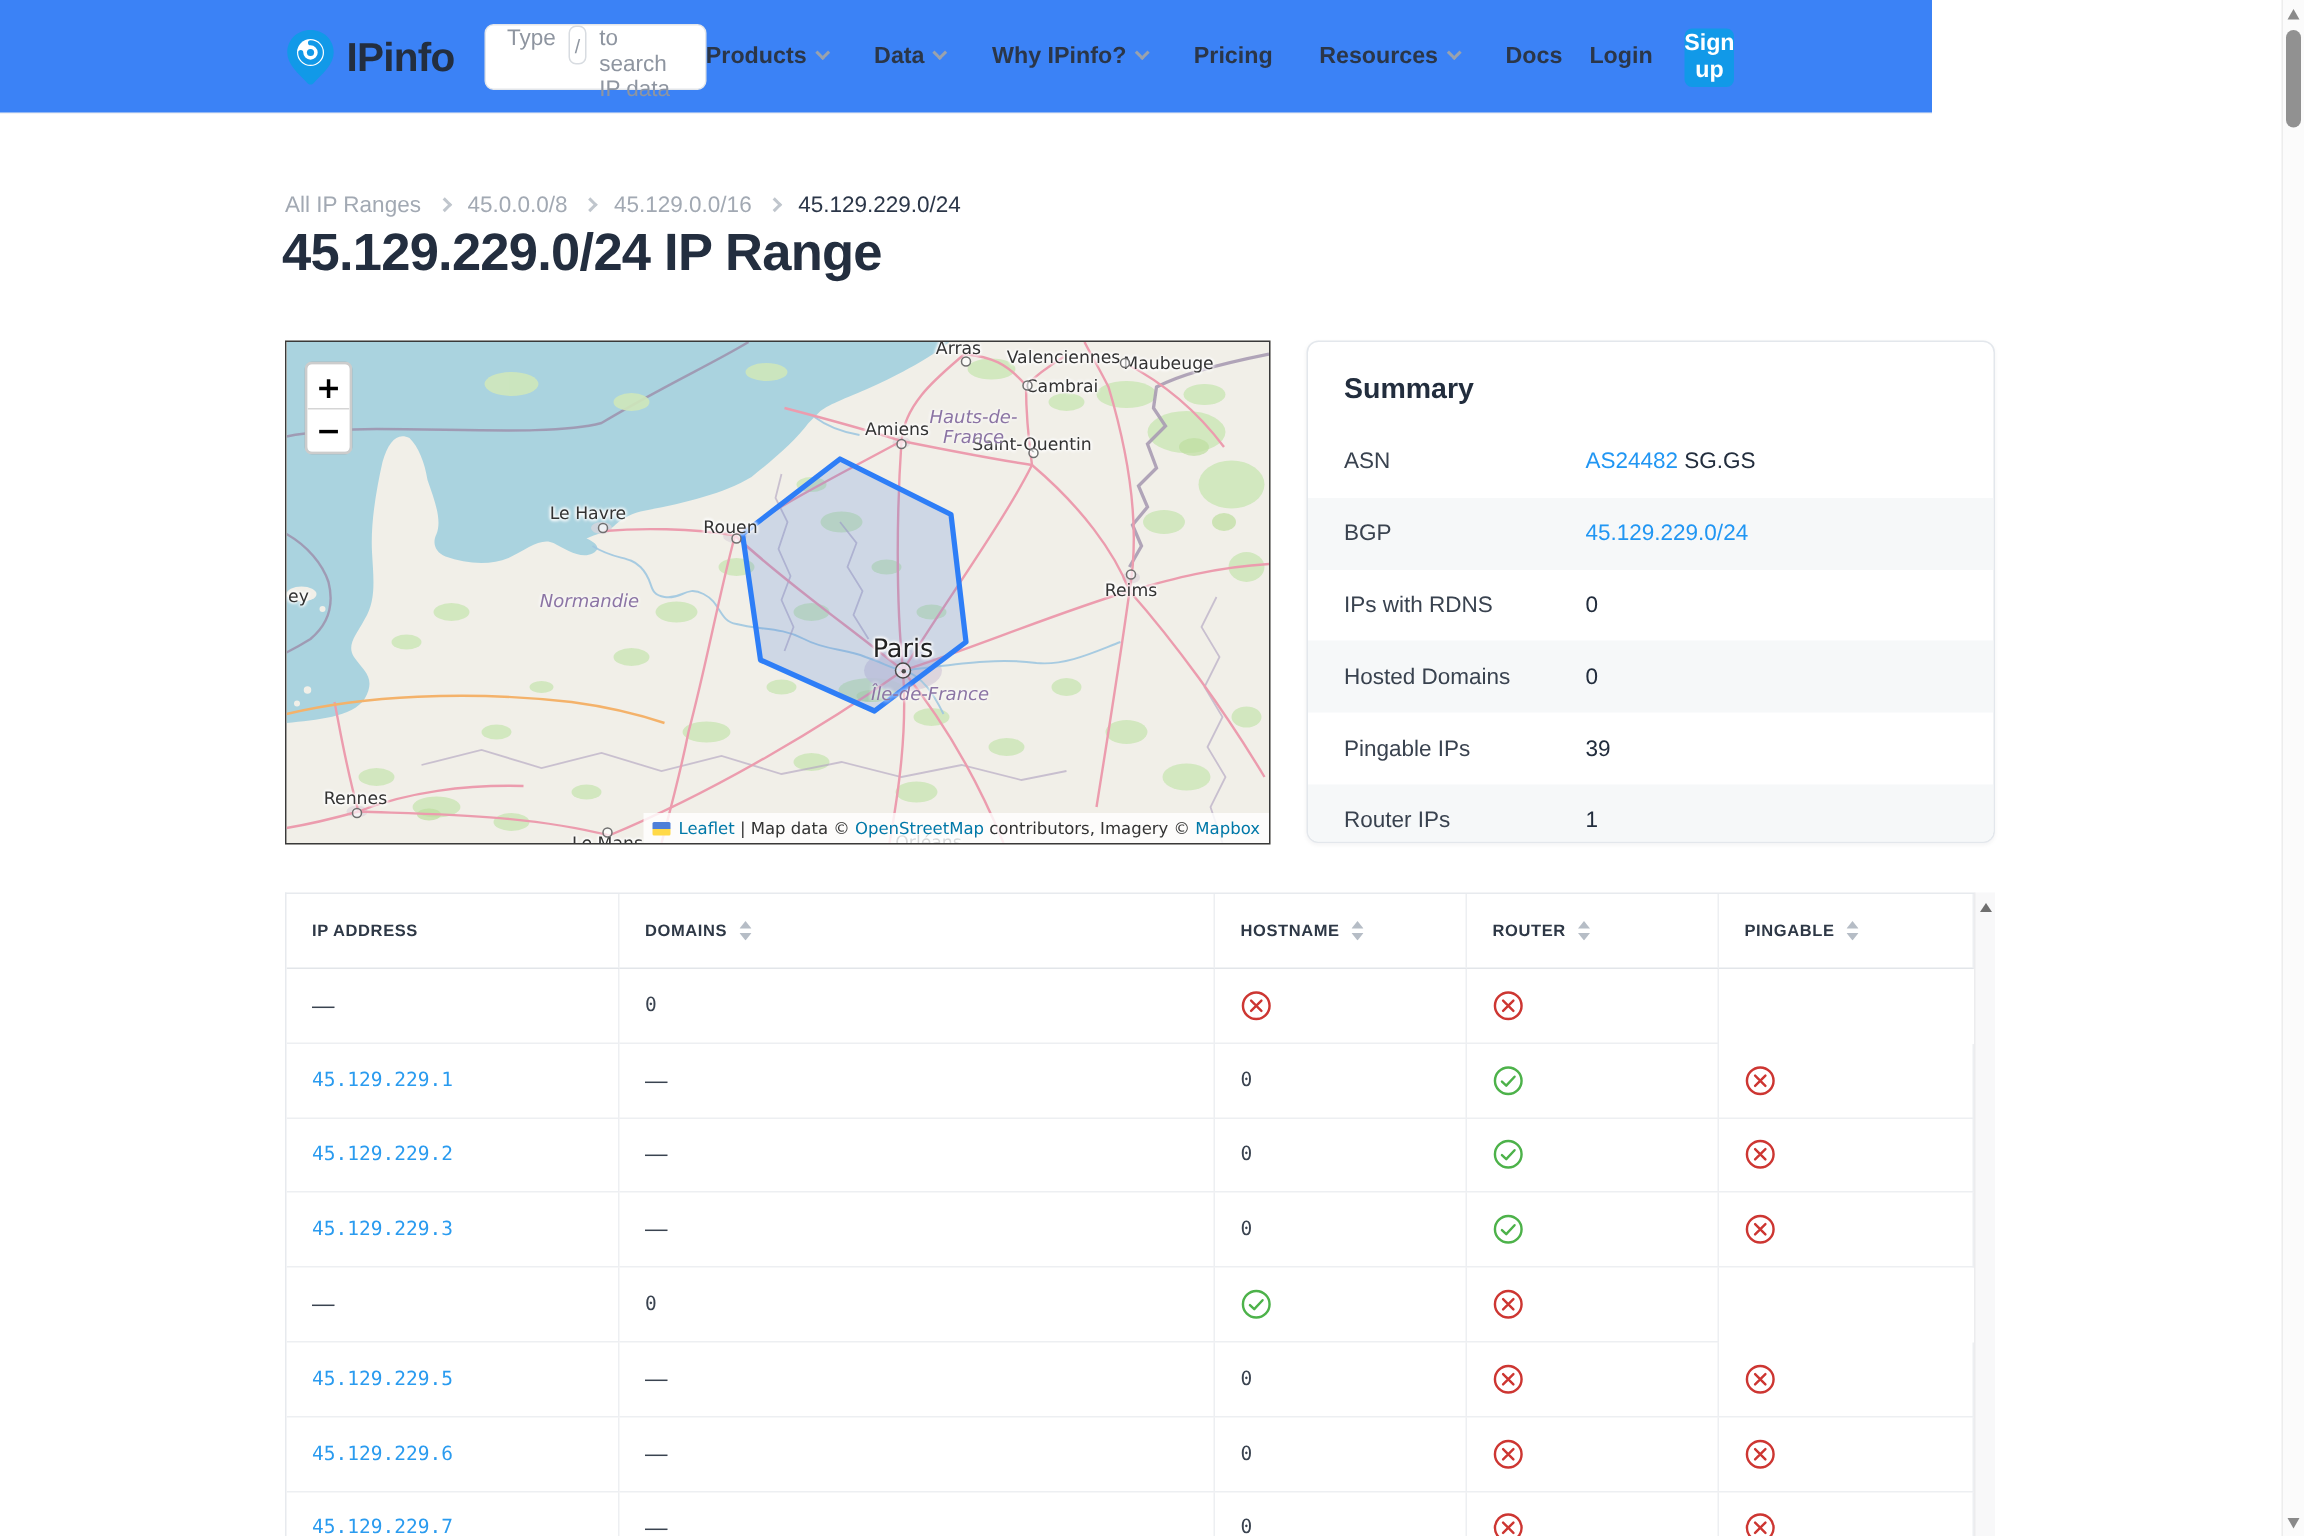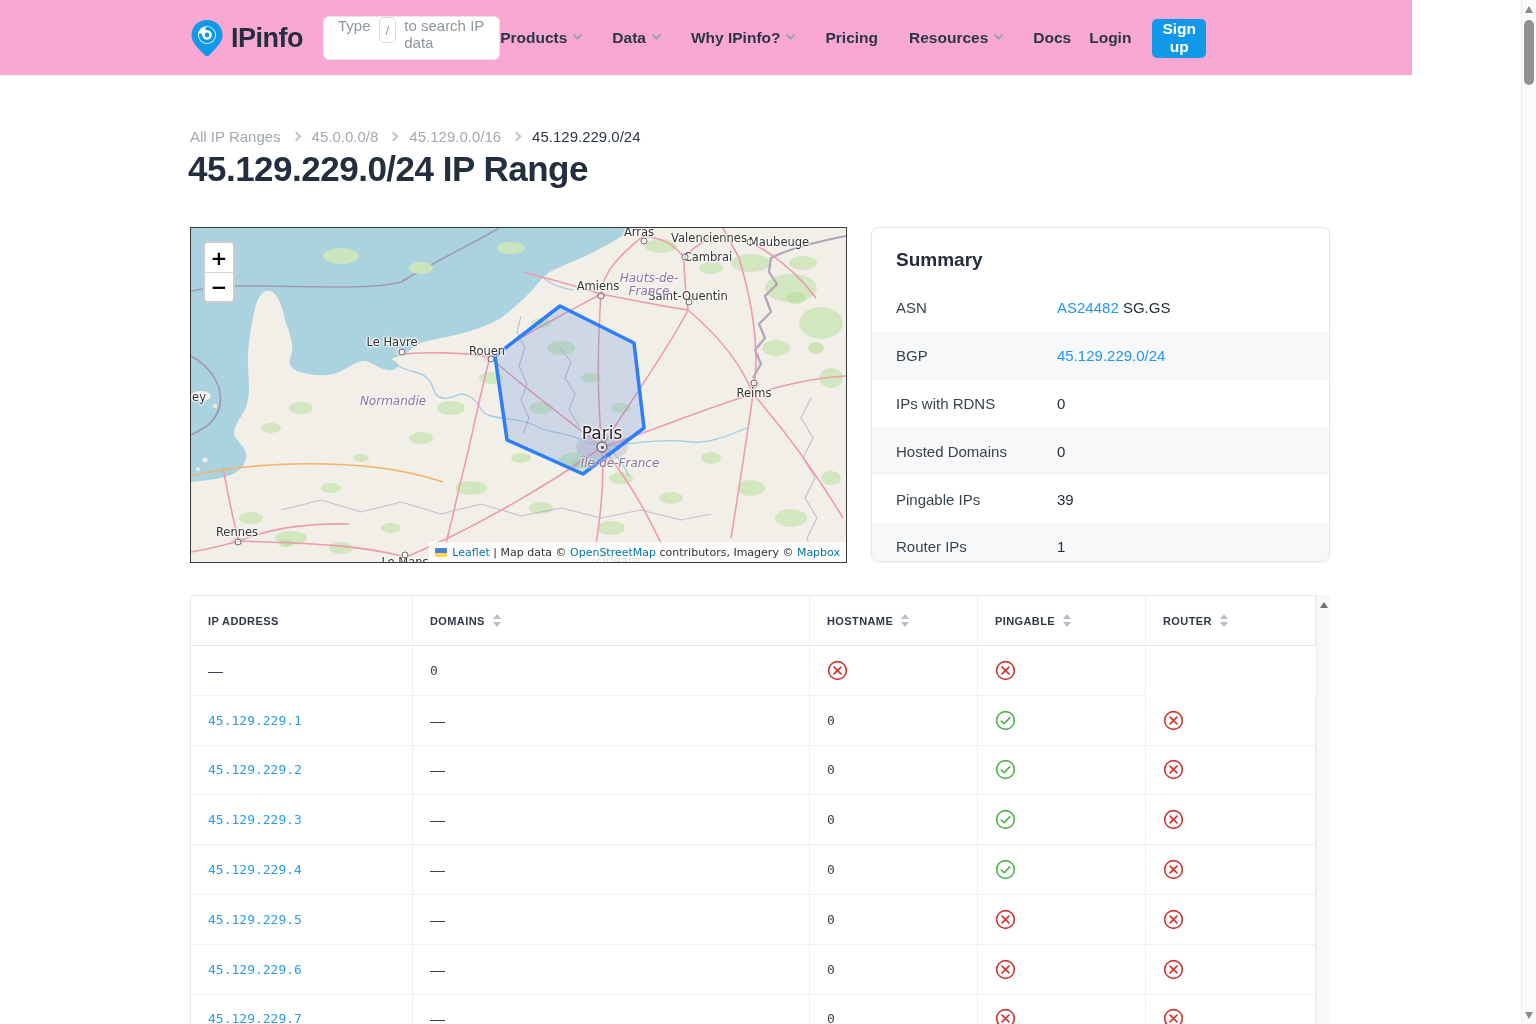--- a/index.html
+++ b/index.html
@@ -1,21 +1,21 @@
 <!DOCTYPE html>
 <html><head>
 <meta charset="utf-8">
 <style>
   * { margin:0; padding:0; box-sizing:border-box; }
   html,body { width:1536px; height:1024px; overflow:hidden; background:#fff;
     font-family:"Liberation Sans", sans-serif; }
   #page { position:relative; width:1536px; height:1024px; background:#fff; overflow:hidden; }
 
   
-  .header { position:absolute; left:0; top:0; width:1412px; height:76px; background:#f9a8d4;
+  .header { position:absolute; left:0; top:0; width:1288px; height:76px; background:#3b82f6;
     border-bottom:1px solid #f1f2f4; z-index:30; }
   .header-inner { position:absolute; left:190px; right:206px; top:0; height:76px;
     display:flex; align-items:center; }
   .logo { display:flex; align-items:center; gap:7px; cursor:pointer; }
   .logo-text { font-size:27px; font-weight:800; color:#232e3f; letter-spacing:-0.5px; }
   .searchbox { margin-left:20px; width:288px; height:44px; border:1px solid #e3e6ea; border-radius:6px;
     display:flex; align-items:flex-start; padding:0 14px; gap:8px; color:#8e95a0; font-size:15px; background:#fff; }
   .search-key { display:inline-flex; align-items:center; justify-content:center; width:24px; height:26px;
     border:1px solid #d8dce1; border-radius:5px; font-size:13px; color:#8e95a0; background:#fff; }
   .hspacer { flex:1; }
@@ -364,33 +364,33 @@
           </svg>
         </div>
         <div class="th">
           <span>HOSTNAME</span>
           <svg width="8" height="13" viewBox="0 0 8 13" class="sort-icon">
             <path d="M4,0 L8,5 L0,5 Z" fill="#b6bdc6"></path>
             <path d="M0,8 L8,8 L4,13 Z" fill="#b6bdc6"></path>
           </svg>
         </div>
         <div class="th">
+          <span>ROUTER</span>
+          <svg width="8" height="13" viewBox="0 0 8 13" class="sort-icon">
+            <path d="M4,0 L8,5 L0,5 Z" fill="#b6bdc6"></path>
+            <path d="M0,8 L8,8 L4,13 Z" fill="#b6bdc6"></path>
+          </svg>
+        </div>
+        <div class="th">
           <span>PINGABLE</span>
           <svg width="8" height="13" viewBox="0 0 8 13" class="sort-icon">
             <path d="M4,0 L8,5 L0,5 Z" fill="#b6bdc6"></path>
             <path d="M0,8 L8,8 L4,13 Z" fill="#b6bdc6"></path>
           </svg>
         </div>
-        <div class="th">
-          <span>ROUTER</span>
-          <svg width="8" height="13" viewBox="0 0 8 13" class="sort-icon">
-            <path d="M4,0 L8,5 L0,5 Z" fill="#b6bdc6"></path>
-            <path d="M0,8 L8,8 L4,13 Z" fill="#b6bdc6"></path>
-          </svg>
-        </div>
       </div>
     <div id="table-body">
         <div class="trow">
           <div class="td">—</div>
           <div class="td">
             <span class="mono">0</span>
           </div>
           <div class="td">
             <svg width="21" height="21" viewBox="0 0 22 22">
               <circle cx="11" cy="11" r="9.3" fill="none" stroke="#cd3632" stroke-width="1.7"></circle>
@@ -461,23 +461,20 @@
             </svg>
           </div>
           <div class="td">
             <svg width="21" height="21" viewBox="0 0 22 22">
               <circle cx="11" cy="11" r="9.3" fill="none" stroke="#cd3632" stroke-width="1.7"></circle>
               <path fill="none" stroke="#cd3632" stroke-width="1.7" stroke-linecap="round" stroke-linejoin="round" d="M7.4,7.4 L14.6,14.6 M14.6,7.4 L7.4,14.6"></path>
             </svg>
           </div>
         </div>
         <div class="trow">
-          <div class="td">
-            <span class="ip-link">45.129.229.4</span>
-          </div>
           <div class="td">—</div>
           <div class="td">
             <span class="mono">0</span>
           </div>
           <div class="td">
             <svg width="21" height="21" viewBox="0 0 22 22">
               <circle cx="11" cy="11" r="9.3" fill="none" stroke="#4db24a" stroke-width="1.7"></circle>
               <path fill="none" stroke="#4db24a" stroke-width="1.7" stroke-linecap="round" stroke-linejoin="round" d="M6.6,11.6 L9.6,14.4 L15.4,8.2"></path>
             </svg>
           </div>

